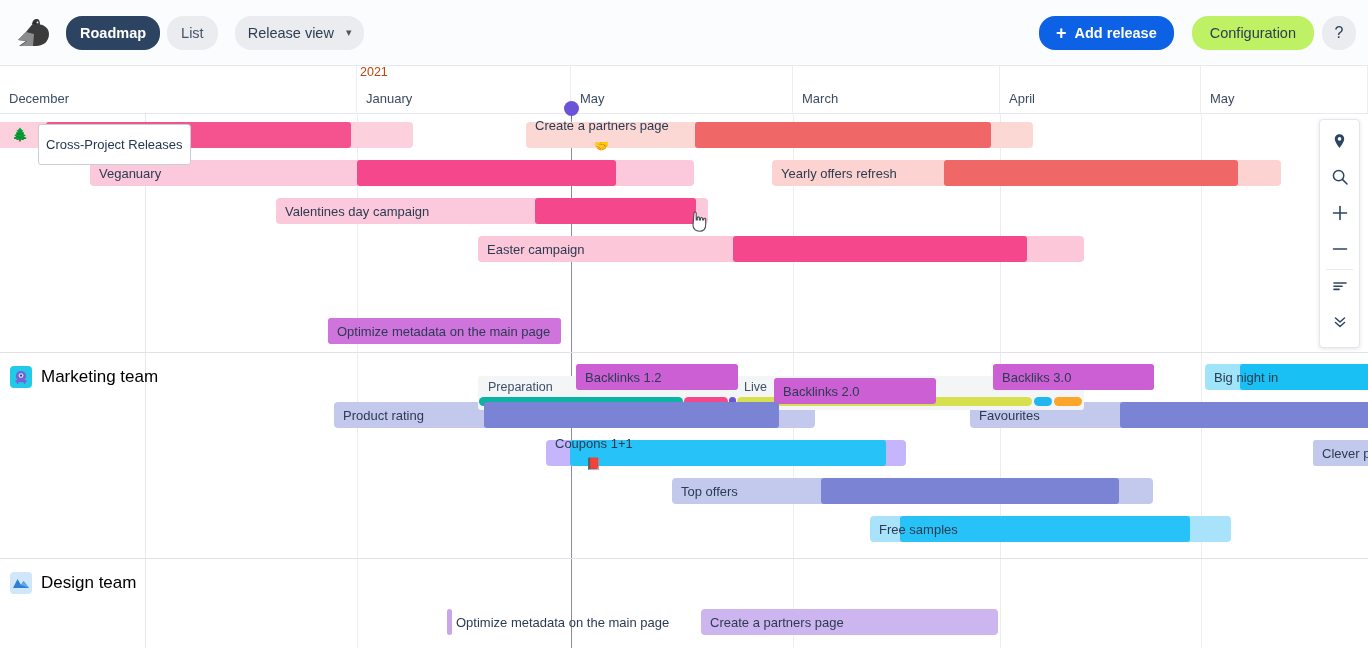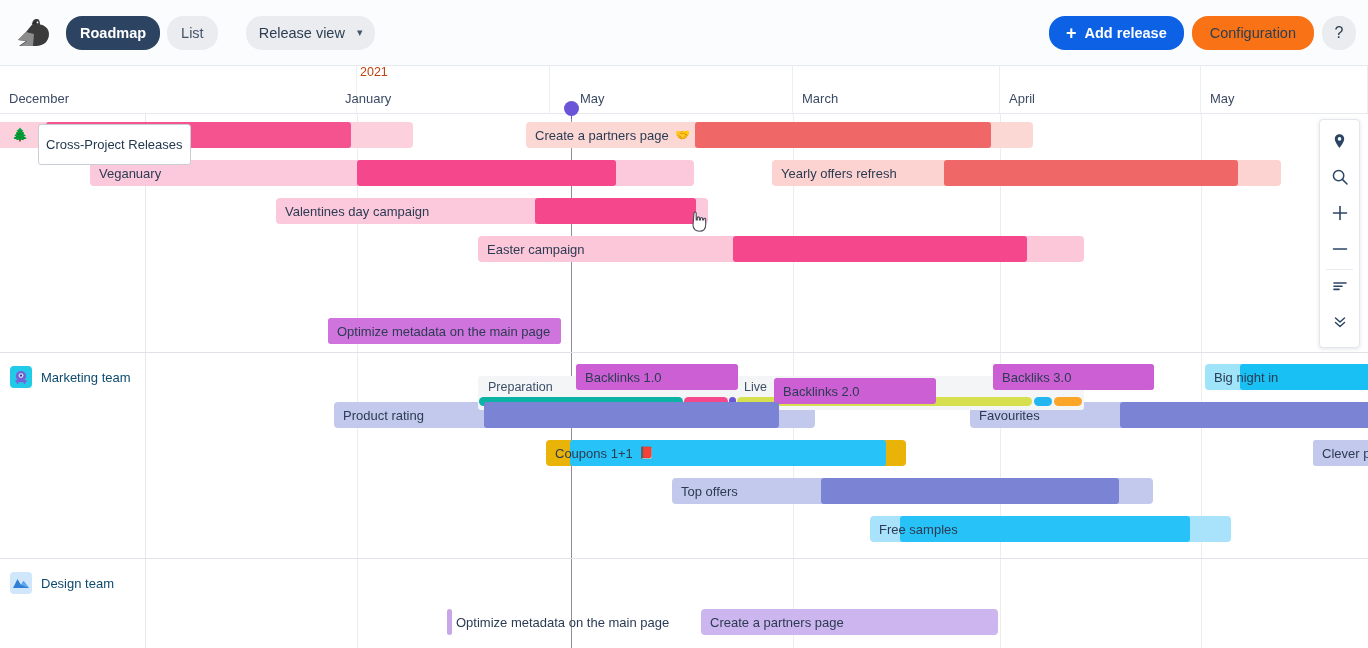--- a/index.html
+++ b/index.html
@@ -21,26 +21,26 @@
   }
   .logo { width: 44px; height: 40px; margin-left: 12px; display: flex; align-items: center; justify-content: center; }
   .btn {
     height: 34px; border-radius: 16px; border: none; cursor: pointer;
     font-size: 14.5px; font-family: "Liberation Sans", sans-serif;
     display: inline-flex; align-items: center; justify-content: center;
     padding: 0 14px; white-space: nowrap;
   }
   .btn-primary-dark { background: #2c4461; color: #fff; font-weight: bold; margin-left: 10px; }
   .btn-ghost { background: #ebecf0; color: #44546a; margin-left: 7px; }
-  .btn-select { background: #ebecf0; color: #2c3e50; margin-left: 28px; padding: 0 13px; }
+  .btn-select { background: #ebecf0; color: #2c3e50; margin-left: 17px; padding: 0 13px; }
   .btn-select .chev { margin-left: 12px; font-size: 11px; opacity: .85; }
   .spacer { flex: 1; }
   .btn-blue { background: #0c61e4; color: #fff; font-weight: bold; padding: 0 17px; }
   .btn-blue .plus { font-size: 18px; font-weight: bold; margin-right: 8px; line-height: 1; }
-  .btn-config { background: #f97316; color: #2c3e50; margin-left: 8px; padding: 0 18px; }
+  .btn-config { background: #bef264; color: #2c3e50; margin-left: 18px; padding: 0 18px; }
   .btn-help { background: #ebecf0; color: #2c3e50; margin-left: 8px; width: 34px; padding: 0; margin-right: 12px; font-size: 16px; }
 
   
   .timehdr {
     position: absolute; left: 0; top: 66px; width: 1368px; height: 48px;
     background: #ffffff; border-bottom: 1px solid #e6e9ee;
   }
   .month {
     position: absolute; top: 0; height: 47px;
     border-right: 1px solid #eceef1;
@@ -69,31 +69,31 @@
   .lane-sep { position: absolute; left: 0; width: 1368px; height: 1px; background: #dfe3e8; }
   .lane-head {
     position: absolute; left: 0; width: 145px;
     display: flex; align-items: center; gap: 9px; padding-left: 10px;
   }
   .lane-ico {
     width: 22px; height: 22px; border-radius: 4px; flex: none;
     display: flex; align-items: center; justify-content: center;
     font-size: 13px; overflow: hidden;
   }
-  .lane-name { font-size: 13px; color: #0c4a6e; white-space: nowrap; }
+  .lane-name { font-size: 17px; color: #000000; white-space: nowrap; }
 
   
   .bar {
     position: absolute; height: 26px; border-radius: 4px;
     display: flex; align-items: center; overflow: visible;
   }
   .bar .lbl {
     position: relative; z-index: 3; font-size: 13px; color: #2b3b52;
     padding-left: 9px; white-space: nowrap; pointer-events: none;
-    display: flex; align-items: center; gap: 7px;
+    display: flex; align-items: center; gap: 7px; flex-direction: column;
   }
   .bar .fill {
     position: absolute; top: 0; height: 26px; border-radius: 3px; z-index: 1;
   }
   .emoji { font-size: 12px; line-height: 1; }
 
   
   .release-chip {
     position: absolute; z-index: 9; background: #fff;
     border: 1px solid #c9cdd4; border-radius: 3px;
@@ -162,21 +162,21 @@
     </button>
     <button class="btn btn-help">
       <span>?</span>
     </button>
   </div>
 
   <div class="timehdr" id="timehdr">
       <div class="month" style="left: 0px; width: 357px;">
         <div class="mlabel">December</div>
       </div>
-      <div class="month" style="left: 336px; width: 214px;">
+      <div class="month" style="left: 357px; width: 214px;">
         <div class="mlabel">January</div>
       </div>
       <div class="month" style="left: 571px; width: 222px;">
         <div class="mlabel">May</div>
       </div>
       <div class="month" style="left: 793px; width: 207px;">
         <div class="mlabel">March</div>
       </div>
       <div class="month" style="left: 1000px; width: 201px;">
         <div class="mlabel">April</div>
@@ -261,21 +261,21 @@
       </div>
       <div class="bar" style="left: 328px; width: 233px; top: 204px; background: rgb(215, 140, 224);">
         <div class="fill" style="left: 0px; width: 233px; background: rgb(207, 116, 221);"></div>
         <div class="lbl">
           <span>Optimize metadata on the main page</span>
         </div>
       </div>
       <div class="bar" style="left: 576px; width: 162px; top: 250px; background: rgb(211, 113, 217);">
         <div class="fill" style="left: 0px; width: 162px; background: rgb(204, 95, 212);"></div>
         <div class="lbl">
-          <span>Backlinks 1.0</span>
+          <span>Backlinks 1.2</span>
         </div>
       </div>
       <div class="bar" style="left: 774px; width: 162px; top: 264px; background: #ec4899;">
         <div class="fill" style="left: 0px; width: 162px; background: rgb(204, 95, 212);"></div>
         <div class="lbl">
           <span>Backlinks 2.0</span>
         </div>
       </div>
       <div class="bar" style="left: 993px; width: 161px; top: 250px; background: rgb(211, 113, 217);">
         <div class="fill" style="left: 0px; width: 161px; background: rgb(204, 95, 212);"></div>
@@ -294,21 +294,21 @@
         <div class="lbl">
           <span>Product rating</span>
         </div>
       </div>
       <div class="bar" style="left: 970px; width: 425px; top: 288px; background: rgb(195, 201, 236);">
         <div class="fill" style="left: 150px; width: 275px; background: rgb(123, 132, 212);"></div>
         <div class="lbl">
           <span>Favourites</span>
         </div>
       </div>
-      <div class="bar" style="left: 546px; width: 360px; top: 326px; background: #eab308;">
+      <div class="bar" style="left: 546px; width: 360px; top: 326px; background: #c4b5fd;">
         <div class="fill" style="left: 24px; width: 316px; background: rgb(39, 194, 247);"></div>
         <div class="lbl">
           <span>Coupons 1+1</span>
           <span class="emoji">📕</span>
         </div>
       </div>
       <div class="bar" style="left: 1313px; width: 120px; top: 326px; background: rgb(195, 201, 236);">
         <div class="fill" style="left: 0px; width: 120px; background: rgb(195, 201, 236);"></div>
         <div class="lbl">
           <span>Clever p</span>

